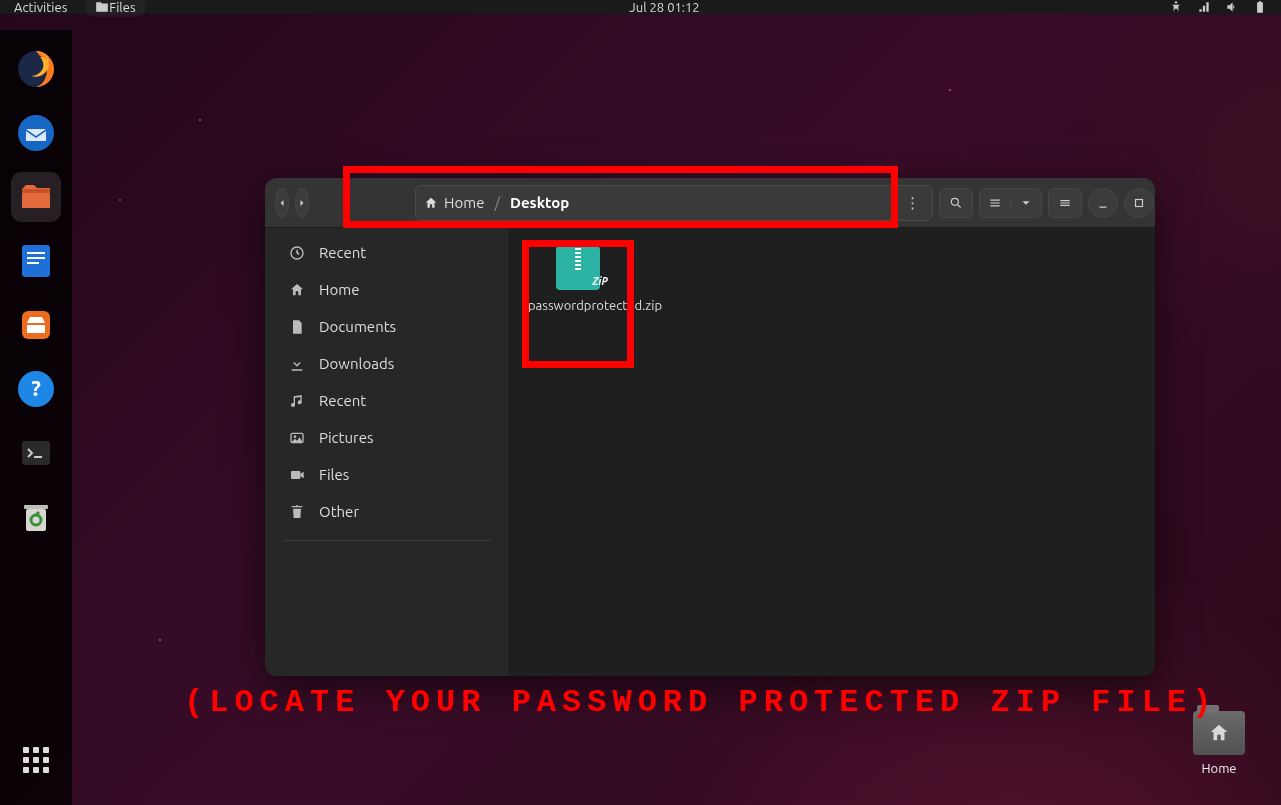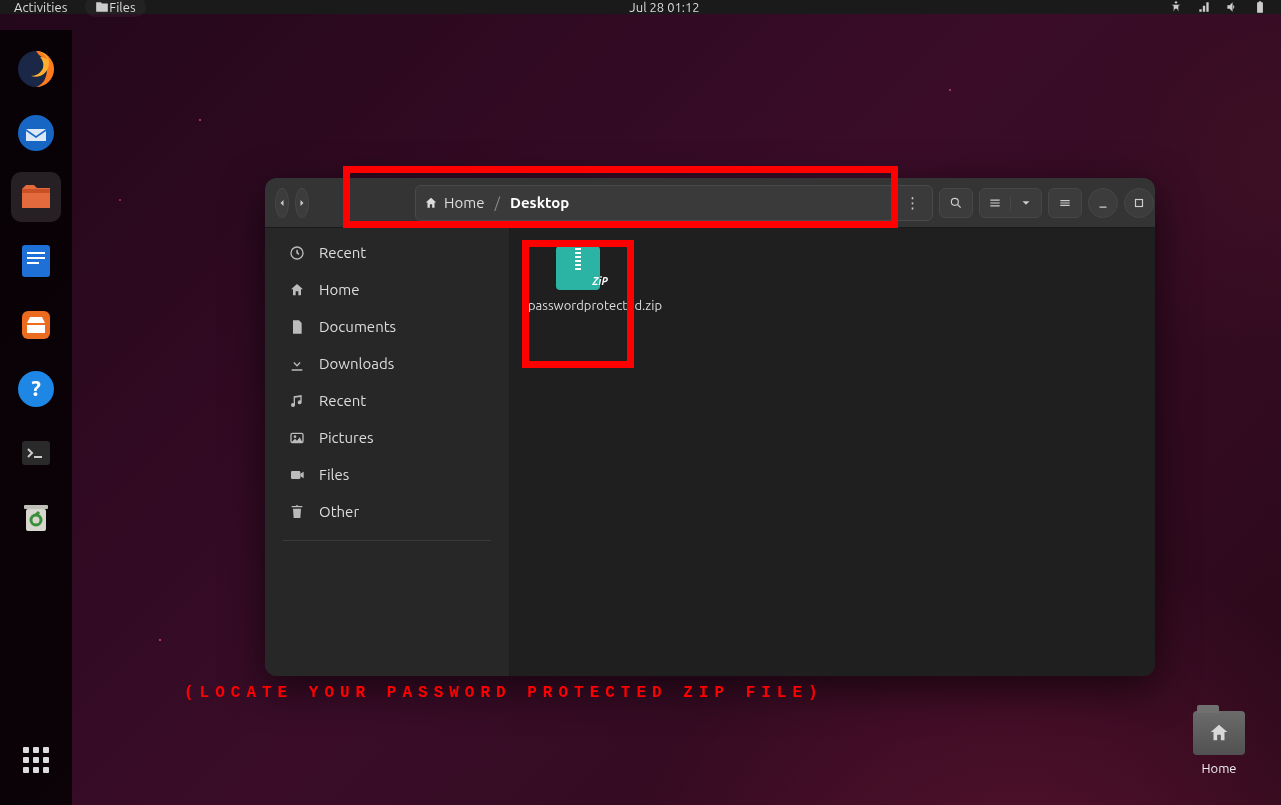--- a/index.html
+++ b/index.html
@@ -203,21 +203,21 @@
     pointer-events:none;
   }
   .hl-path  { left:343px; top:166px; width:555px; height:62px; }
   .hl-file  { left:522px; top:240px; width:112px; height:128px; }
 
   
   .annotation-caption {
     position:absolute; left:184px; top:684px;
     color:#fe0000;
     font-family:"Courier New",monospace;
-    font-size:16px;
+    font-size:32px;
     font-weight:700;
     letter-spacing:6px;
     z-index:60;
     pointer-events:none;
   }
 </style>
 </head>
 <body>
 
 <div class="desktop"></div>

